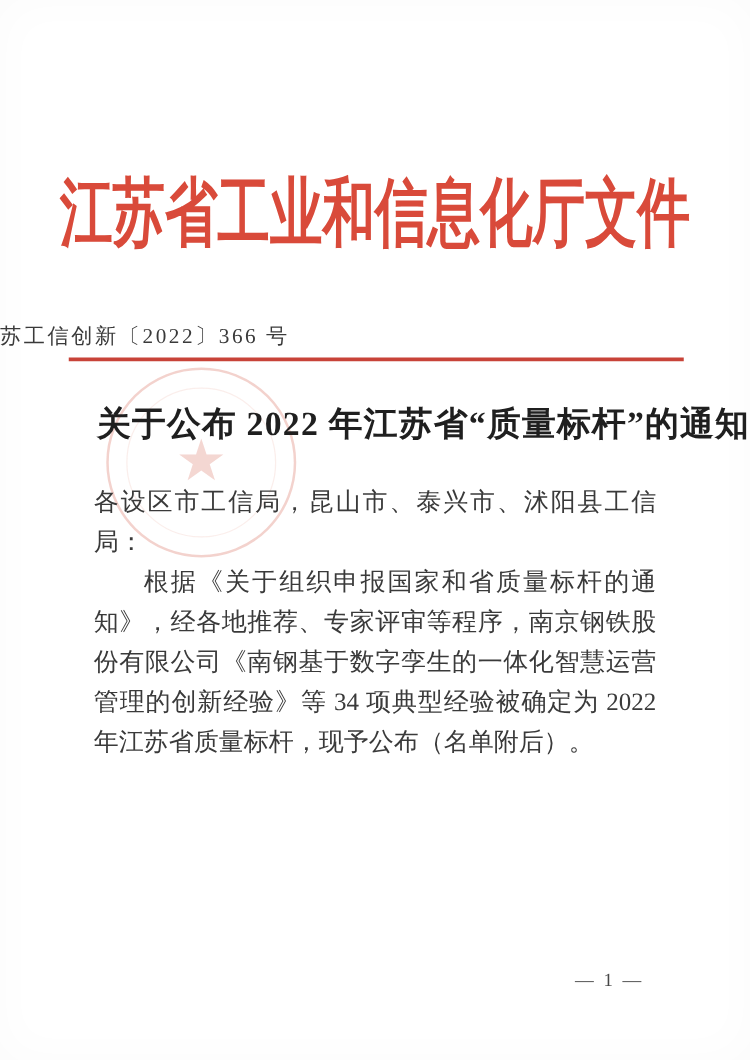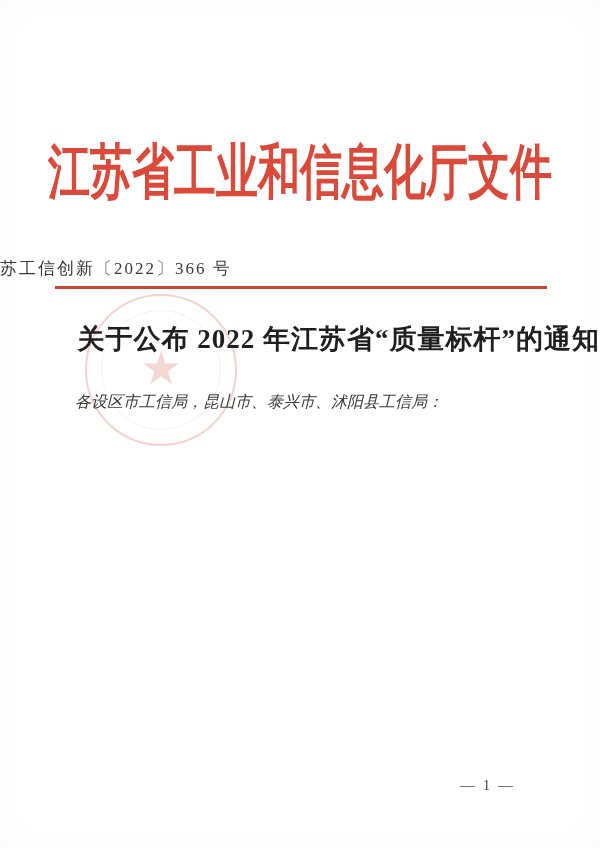--- a/index.html
+++ b/index.html
@@ -100,25 +100,24 @@
     letter-spacing: 1px;
     color: #1f1f1f;
   }
 
   
   .body-text {
     position: absolute;
     top: 386px;
     left: 75px;
     width: 450px;
-    font-size: 16px;
+    font-size: 20px;
     line-height: 32px;
     text-align: justify;
     color: #3a3a3a;
-    font-style: italic;
   }
   .body-text p {
     margin: 0;
   }
   .body-text p.indent {
     text-indent: 2em;
   }
 
   
   .page-number {
@@ -143,17 +142,18 @@
   <div class="org-title">江苏省工业和信息化厅文件</div>
 
   <div class="doc-number">苏工信创新〔2022〕366 号</div>
 
   <div class="red-rule"></div>
 
   <h1 class="doc-title">关于公布 2022 年江苏省“质量标杆”的通知</h1>
 
   <div class="body-text">
     <p>各设区市工信局，昆山市、泰兴市、沭阳县工信局：</p>
+    <p class="indent">根据《关于组织申报国家和省质量标杆的通知》，经各地推荐、专家评审等程序，南京钢铁股份有限公司《南钢基于数字孪生的一体化智慧运营管理的创新经验》等 34 项典型经验被确定为 2022 年江苏省质量标杆，现予公布（名单附后）。</p>
   </div>
 
   <div class="page-number">— 1 —</div>
 
 </div>
 
 </body></html>

